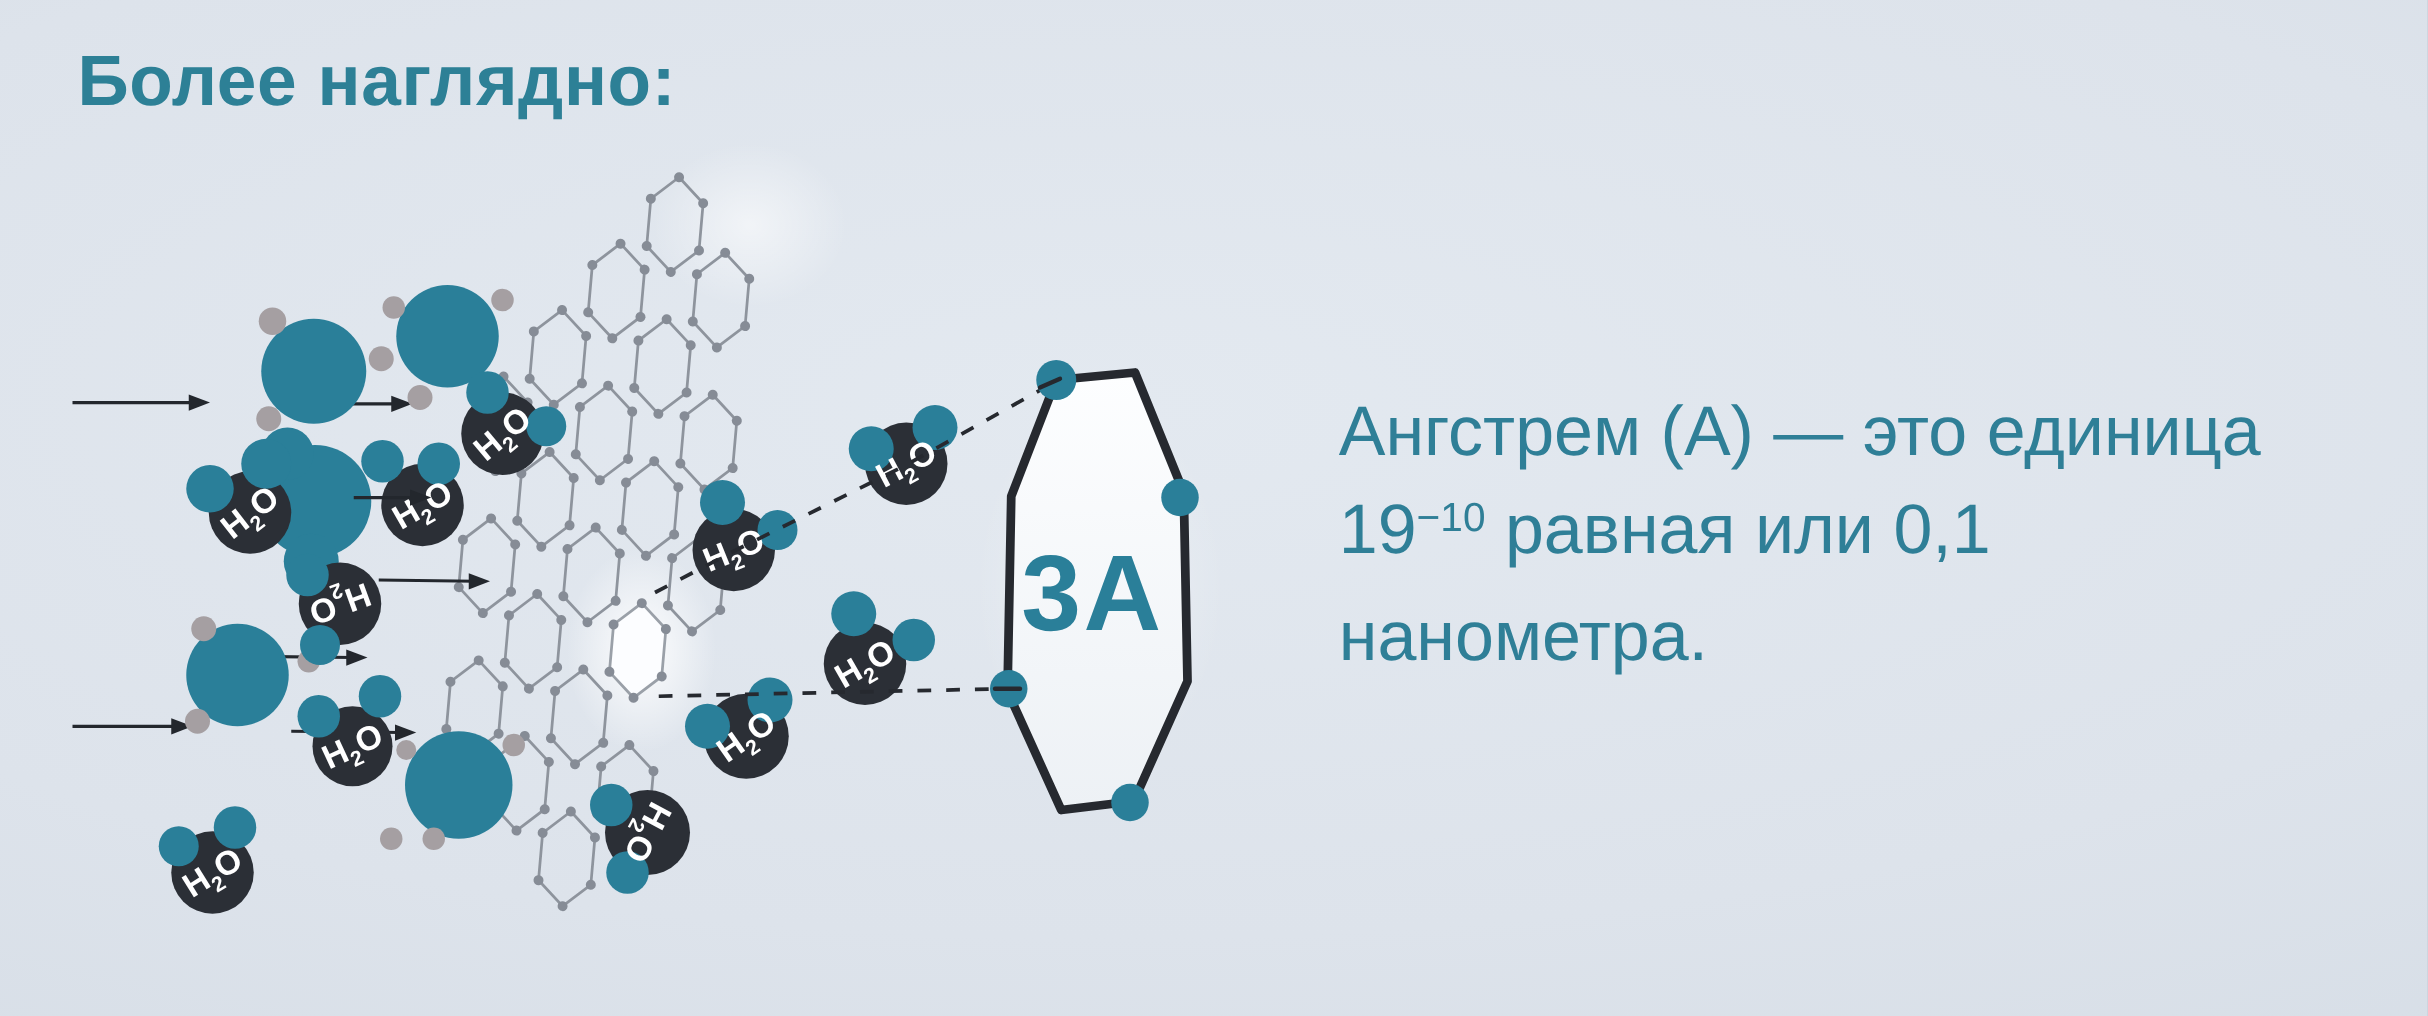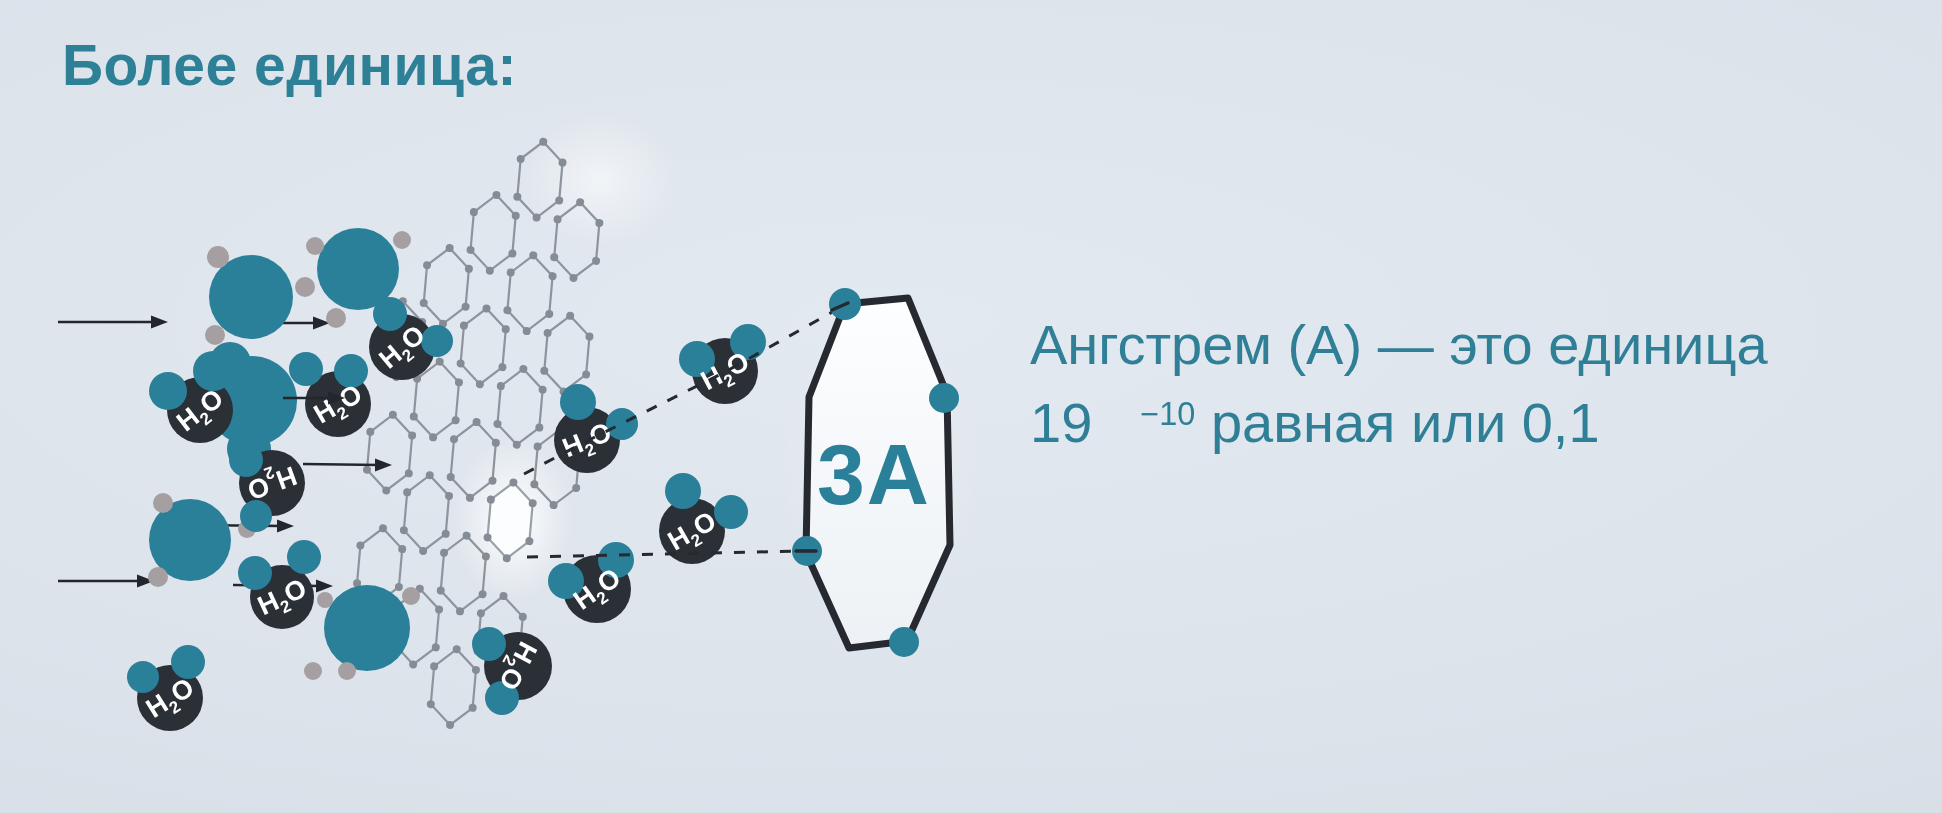--- a/index.html
+++ b/index.html
@@ -1,31 +1,31 @@
 <!DOCTYPE html>
 <html style="--bg-center: #e3e9f0; --bg-edge: #d3dbe4; --title-teal: #2d8096; --text-teal: #2f7f97;"><head>
 <meta charset="utf-8">
 <style>
   html,body{margin:0;padding:0;background:#c9d2dc;}
   .stage{position:relative;width:1942px;height:813px;overflow:hidden;
     font-family:"Liberation Sans",sans-serif;
     background:radial-gradient(ellipse 115% 95% at 46% 40%, var(--bg-center,#e3e9f0) 0%, #dde3eb 55%, var(--bg-edge,#d3dbe4) 100%);}
   .title{position:absolute;left:62px;top:32px;font-size:57px;font-weight:700;
     color:var(--title-teal,#2d8096);letter-spacing:.5px;}
-  .desc{position:absolute;left:1030px;top:306px;font-size:56px;line-height:78px;
+  .desc{position:absolute;left:1071px;top:306px;font-size:56px;line-height:78px;
     color:var(--text-teal,#2f7f97);font-weight:400;}
-  .sup{font-size:0.58em;position:relative;top:-0.52em;margin-left:48px;}
+  .sup{font-size:0.58em;position:relative;top:-0.52em;}
   svg{position:absolute;left:0;top:0;}
   text{font-family:"Liberation Sans",sans-serif;}
 </style>
 </head>
 <body>
 
 <div class="stage">
-  <div class="title">Более единица:</div>
+  <div class="title">Более наглядно:</div>
 
   <svg width="1040" height="813" viewBox="0 0 1040 813">
       <defs>
         <radialGradient id="glow">
           <stop offset="0%" stop-color="#ffffff" stop-opacity="1"></stop>
           <stop offset="100%" stop-color="#ffffff" stop-opacity="0"></stop>
         </radialGradient>
         <linearGradient id="hexfill" x1="0" y1="0" x2="0" y2="1">
           <stop offset="0%" stop-color="#fdfeff"></stop>
           <stop offset="100%" stop-color="#edf1f5"></stop>
@@ -322,14 +322,15 @@
         <circle cx="807" cy="551" r="15" fill="#2a7f99"></circle>
         <circle cx="904" cy="642" r="15" fill="#2a7f99"></circle>
         <line x1="832" y1="310" x2="848" y2="303" stroke="#26292f" stroke-width="3.5" stroke-linecap="round"></line>
         <line x1="796" y1="551" x2="816" y2="551" stroke="#26292f" stroke-width="3.5" stroke-linecap="round"></line>
       </g>
     </svg>
 
   <div class="desc">
     <div>Ангстрем (А) — это единица</div>
     <div><span>19</span><span class="sup">−10</span><span> равная или 0,1</span></div>
+    <div>нанометра.</div>
   </div>
 </div>
 
 </body></html>

